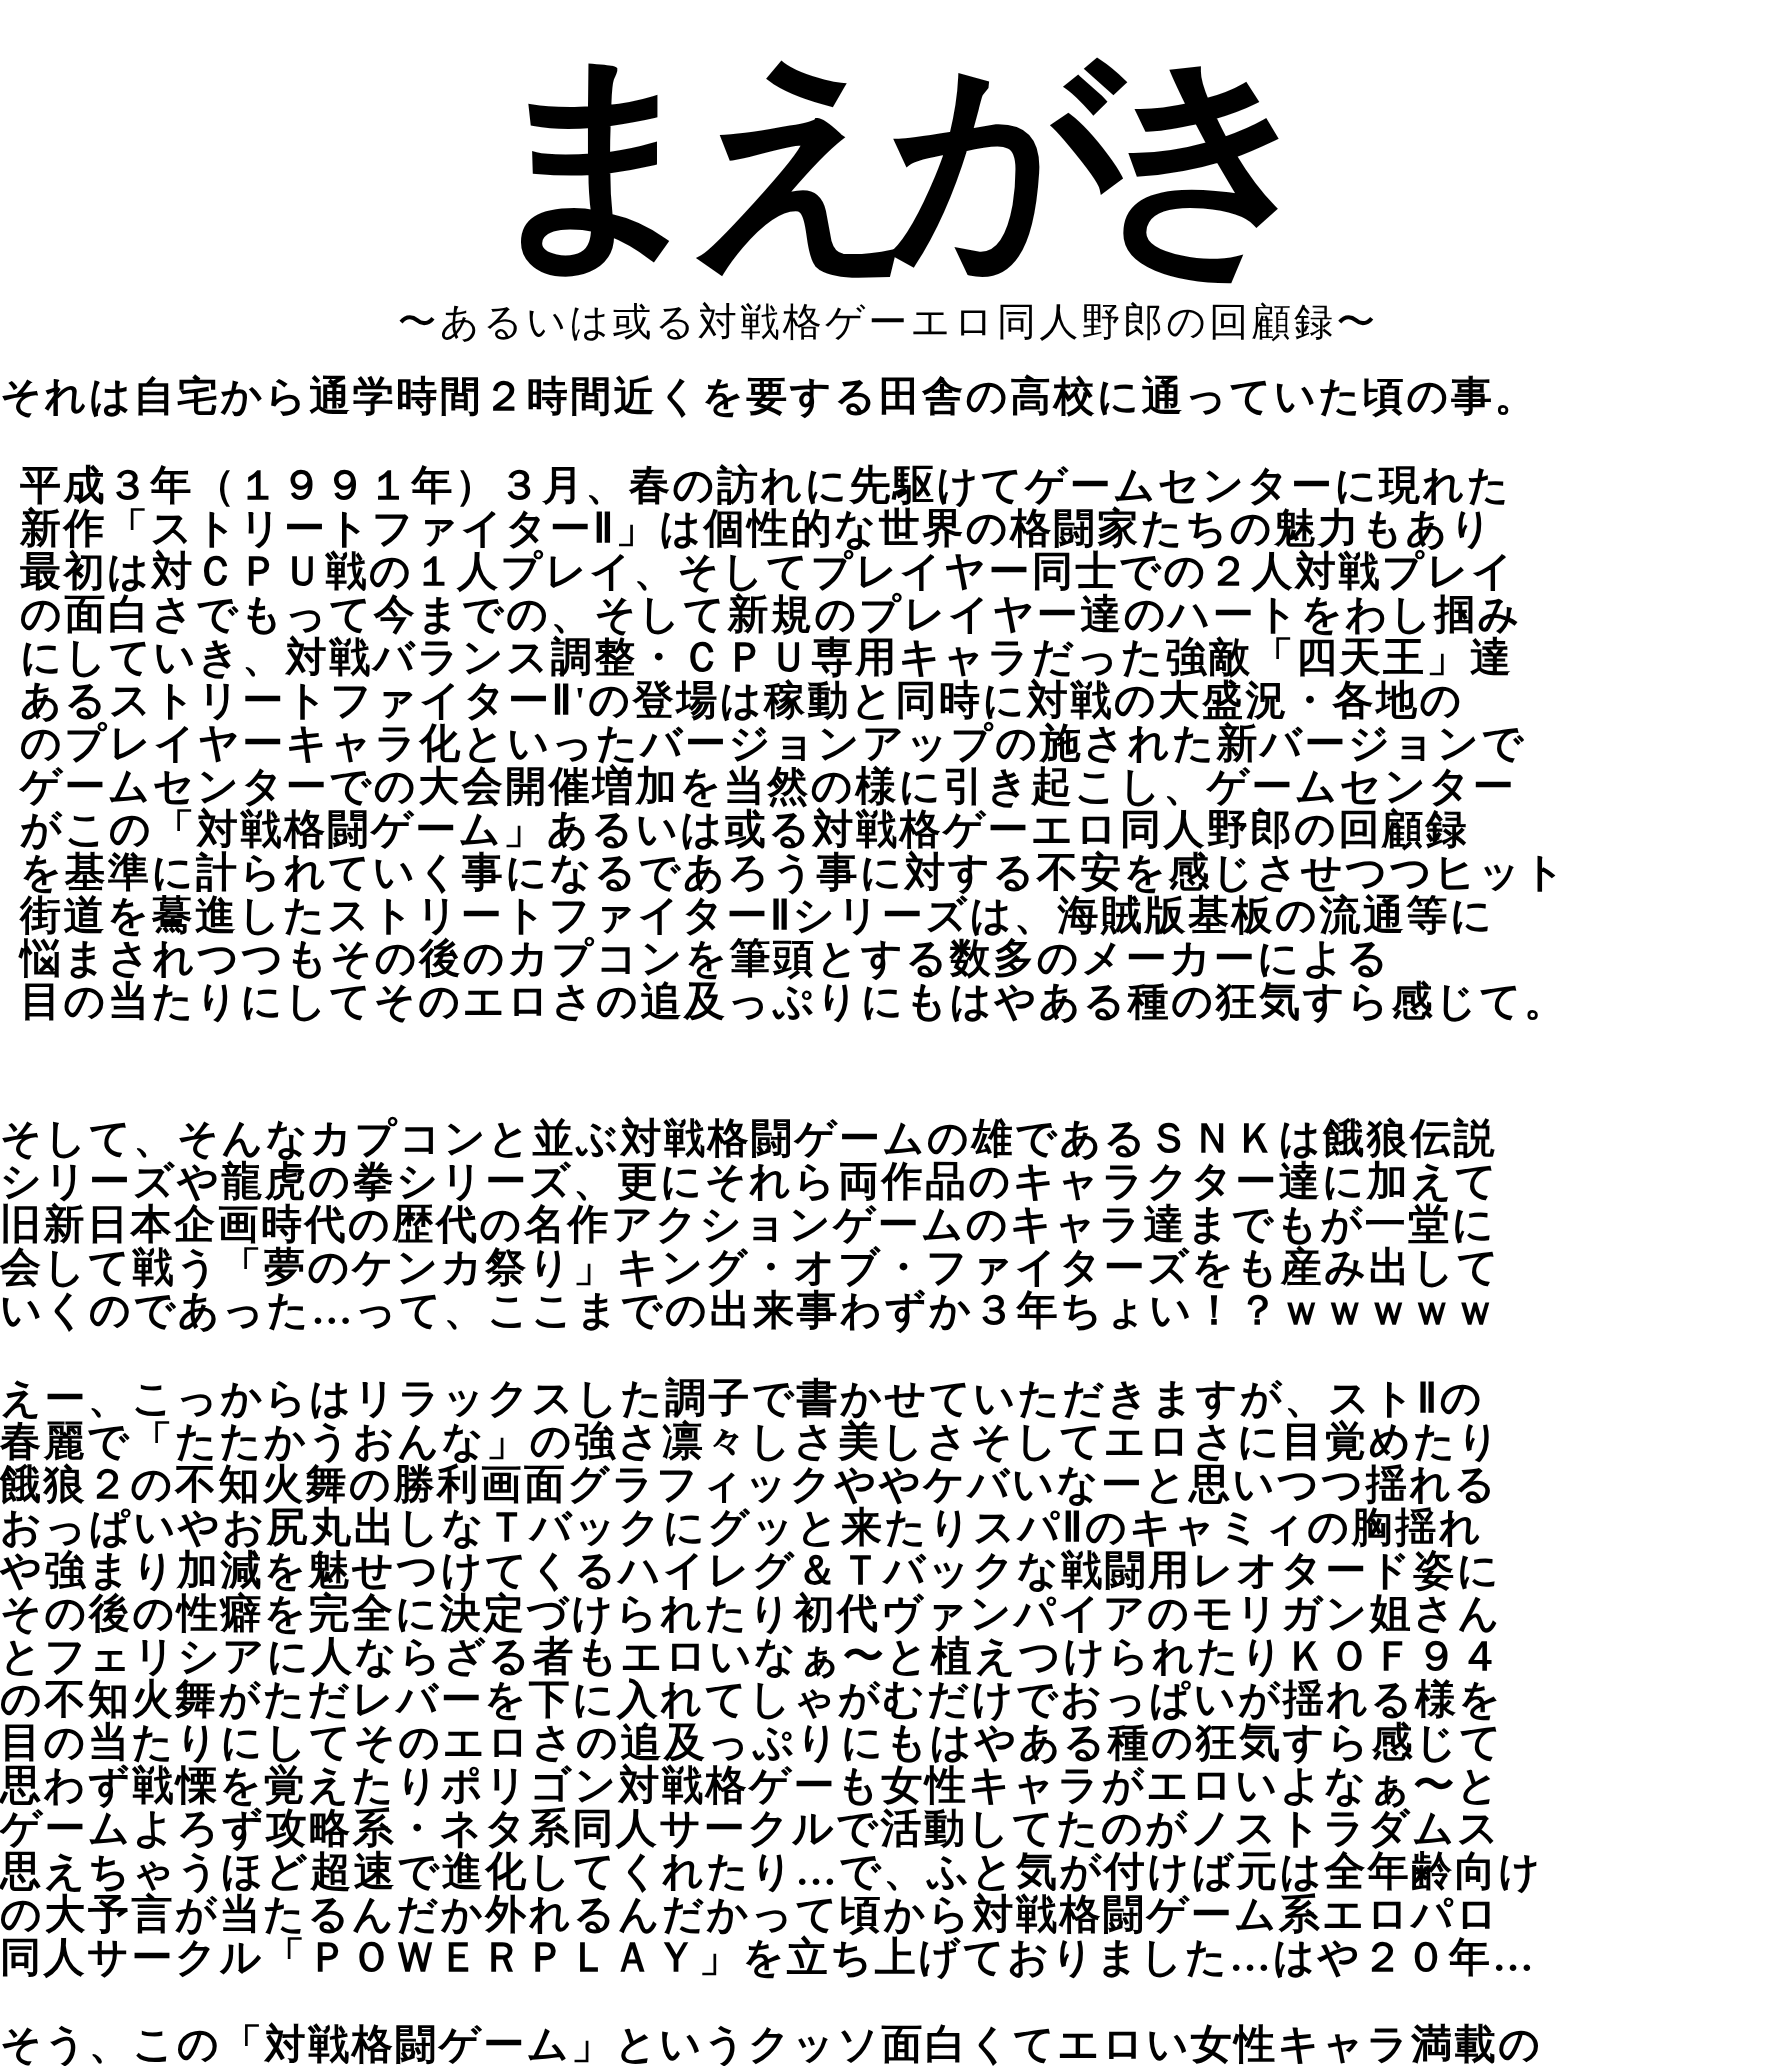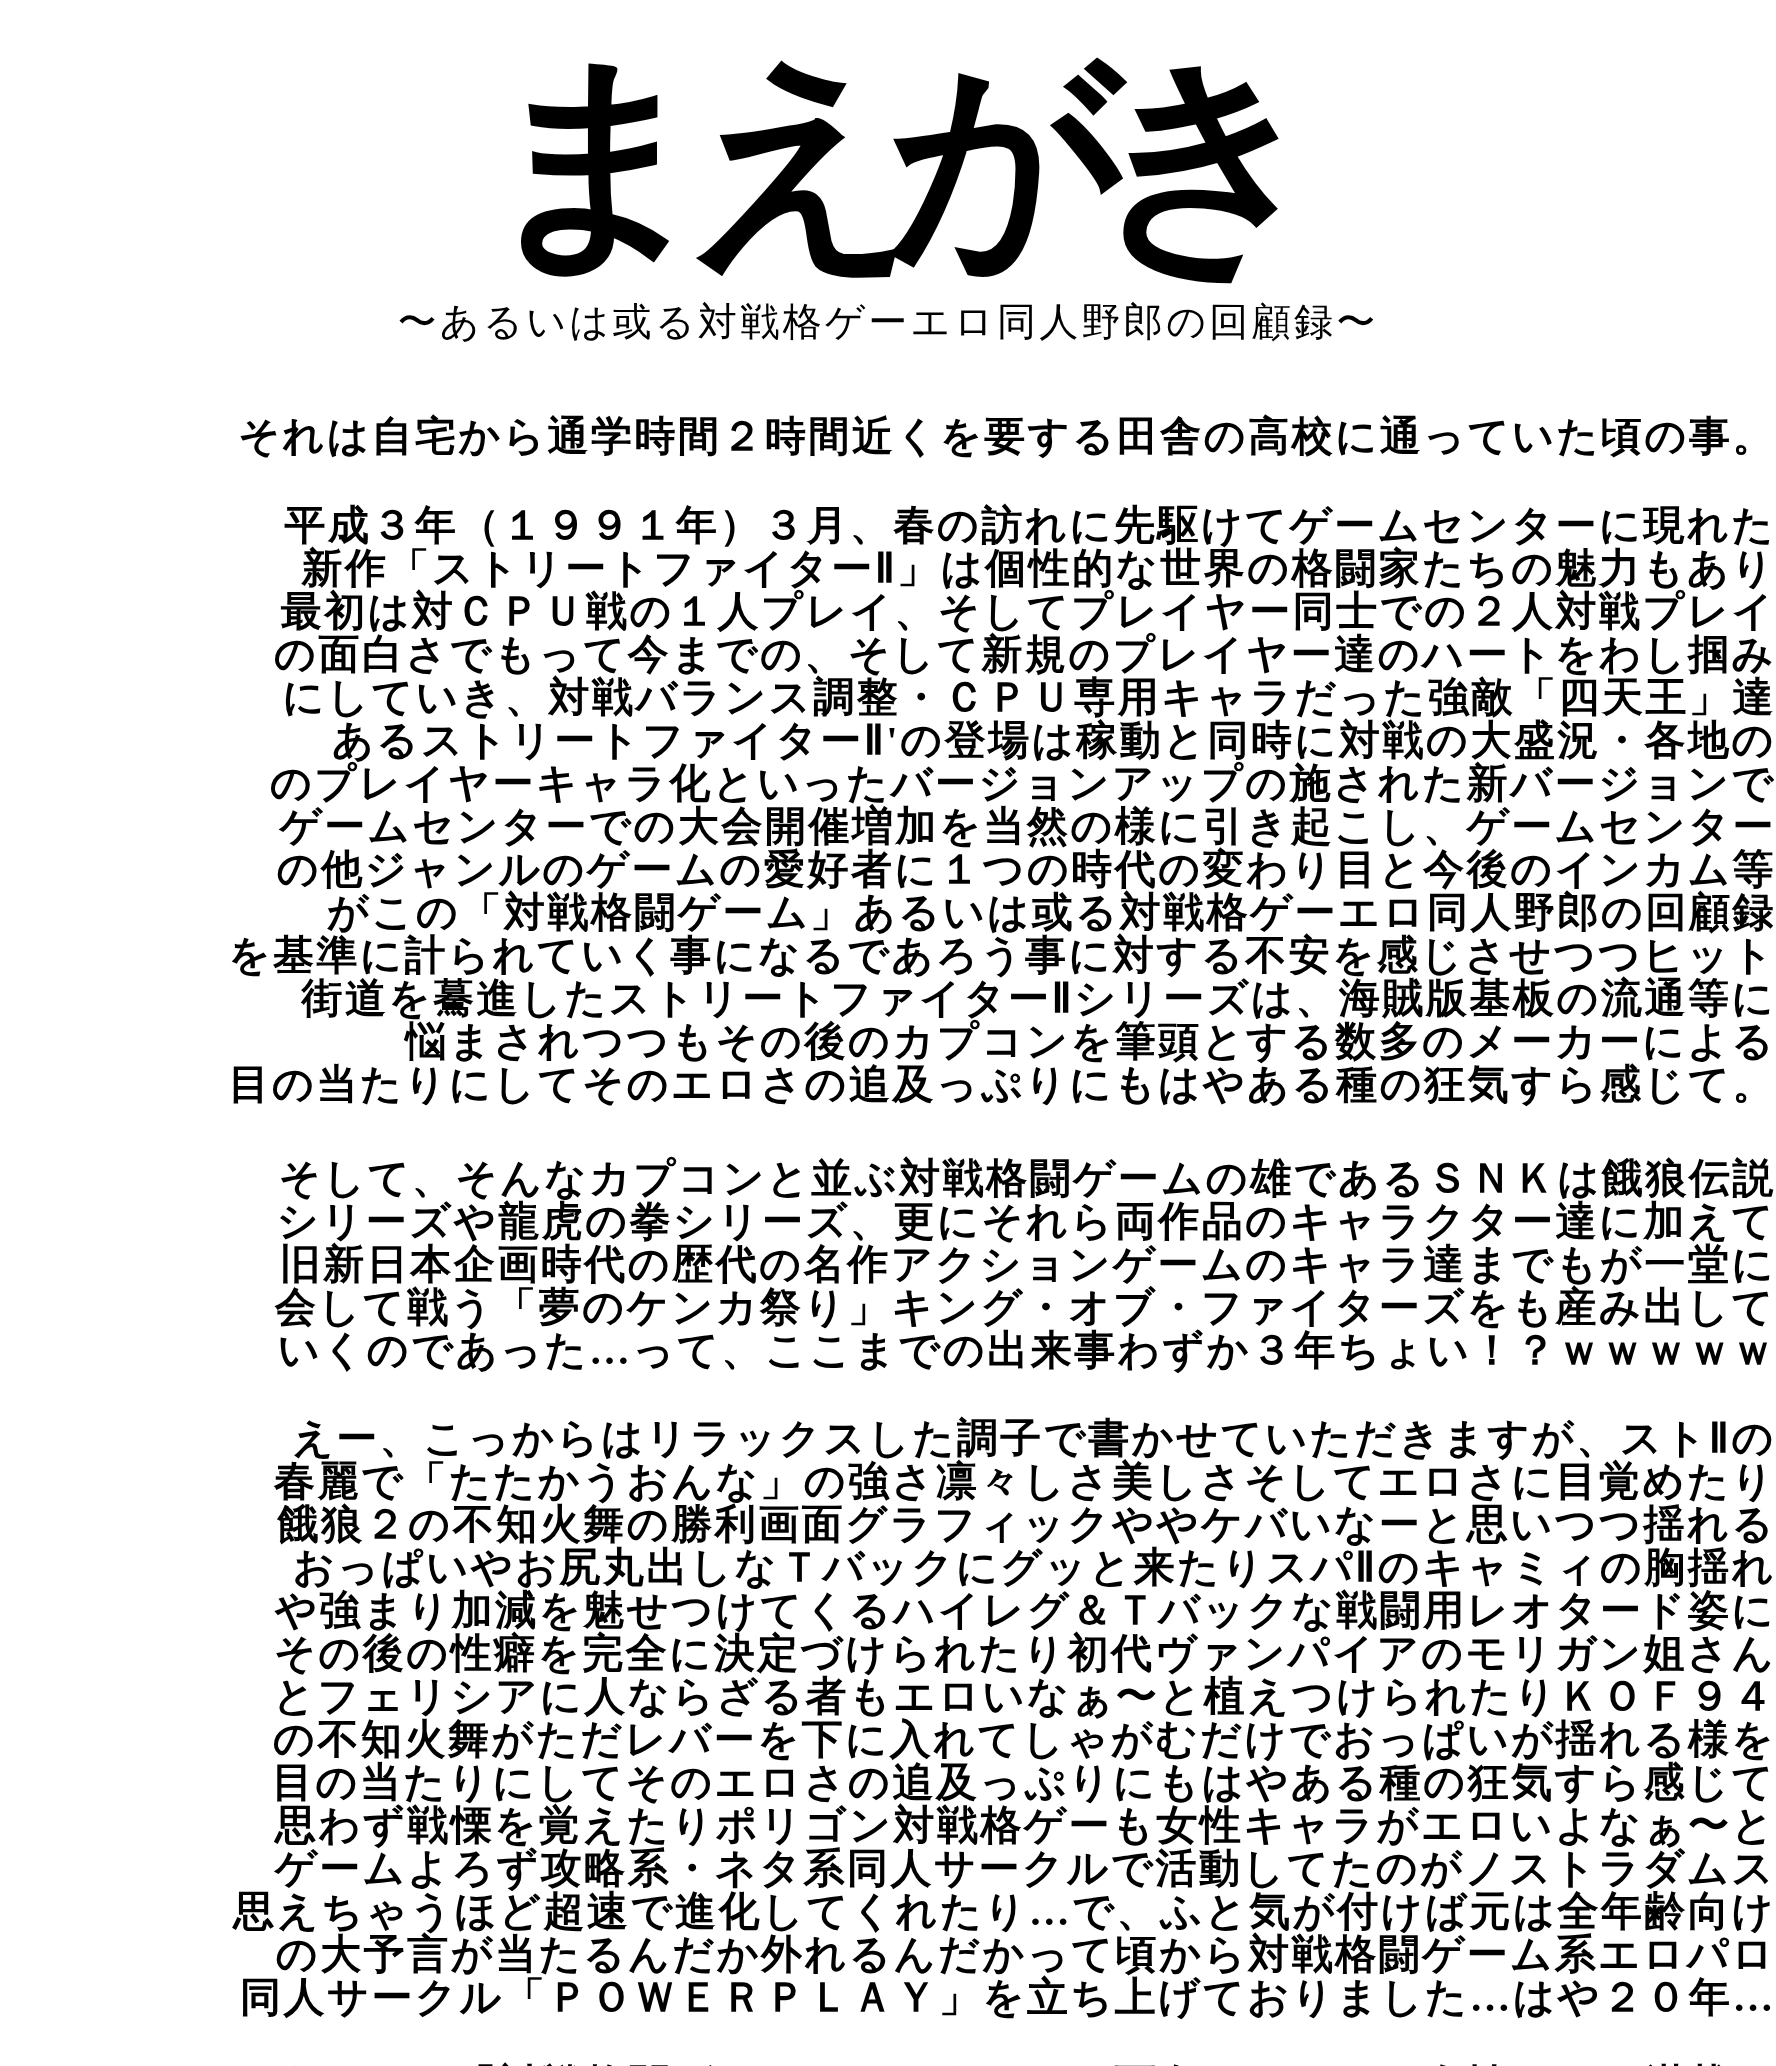--- a/index.html
+++ b/index.html
@@ -39,27 +39,26 @@
     font-weight: normal;
     font-size: 39px;
     line-height: 41px;
     letter-spacing: 3.3px;
     white-space: nowrap;
   }
   .para {
     position: absolute;
     left: 0;
     right: 0;
-    text-align: right;
+    text-align: left;
     font-family: "Liberation Serif", serif;
     font-weight: 600;
     font-size: 41px;
     line-height: 43px;
     letter-spacing: 2.5px;
-    margin-top: 40px;
   }
   .para .line {
     white-space: nowrap;
   }
   #p1 { top: 375px; }
   #p2 { top: 464px; padding-left: 20px; }
   #p3 { top: 1117px; }
   #p4 { top: 1377px; }
   #p5 { top: 2023px; }
 </style>
@@ -78,21 +77,20 @@
 
   <div class="para" id="p2">
     <div class="line">平成３年（１９９１年）３月、春の訪れに先駆けてゲームセンターに現れた</div>
     <div class="line">新作「ストリートファイターⅡ」は個性的な世界の格闘家たちの魅力もあり</div>
     <div class="line">最初は対ＣＰＵ戦の１人プレイ、そしてプレイヤー同士での２人対戦プレイ</div>
     <div class="line">の面白さでもって今までの、そして新規のプレイヤー達のハートをわし掴み</div>
     <div class="line">にしていき、対戦バランス調整・ＣＰＵ専用キャラだった強敵「四天王」達</div>
     <div class="line">あるストリートファイターⅡ'の登場は稼動と同時に対戦の大盛況・各地の</div>
     <div class="line">のプレイヤーキャラ化といったバージョンアップの施された新バージョンで</div>
     <div class="line">ゲームセンターでの大会開催増加を当然の様に引き起こし、ゲームセンター</div>
-    <div class="line">の他ジャンルのゲームの愛好者に１つの時代の変わり目と今後のインカム等</div>
     <div class="line">がこの「対戦格闘ゲーム」あるいは或る対戦格ゲーエロ同人野郎の回顧録</div>
     <div class="line">を基準に計られていく事になるであろう事に対する不安を感じさせつつヒット</div>
     <div class="line">街道を驀進したストリートファイターⅡシリーズは、海賊版基板の流通等に</div>
     <div class="line">悩まされつつもその後のカプコンを筆頭とする数多のメーカーによる</div>
     <div class="line">目の当たりにしてそのエロさの追及っぷりにもはやある種の狂気すら感じて。</div>
   </div>
 
   <div class="para" id="p3">
     <div class="line">そして、そんなカプコンと並ぶ対戦格闘ゲームの雄であるＳＮＫは餓狼伝説</div>
     <div class="line">シリーズや龍虎の拳シリーズ、更にそれら両作品のキャラクター達に加えて</div>

